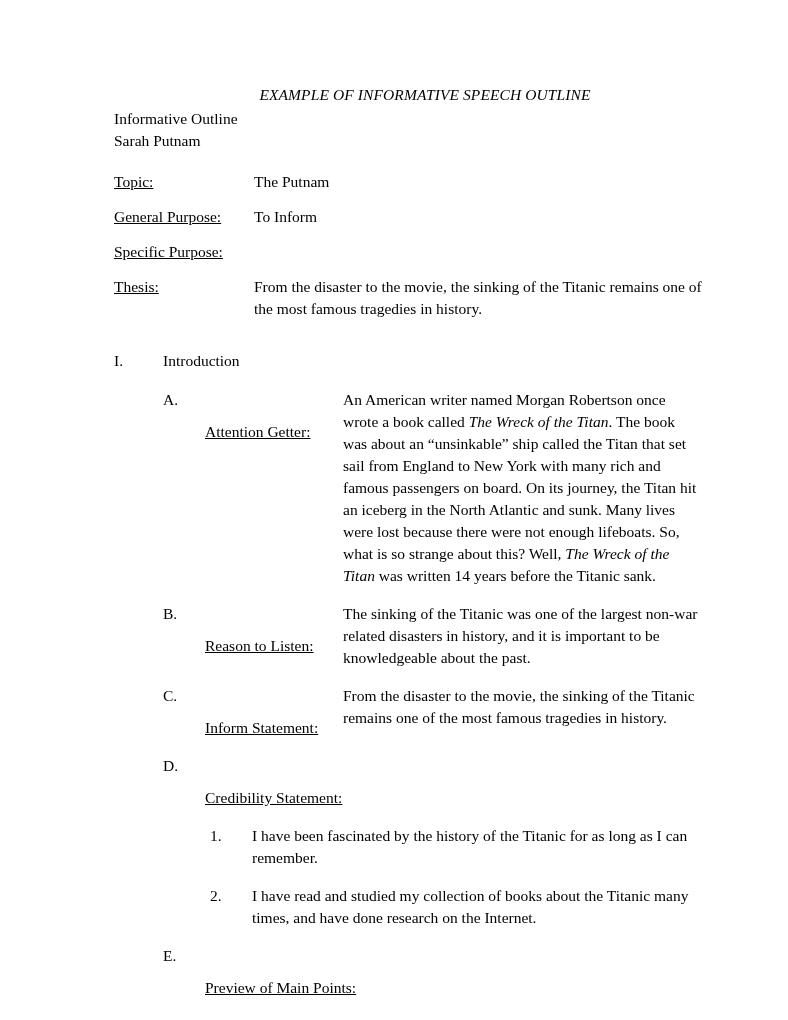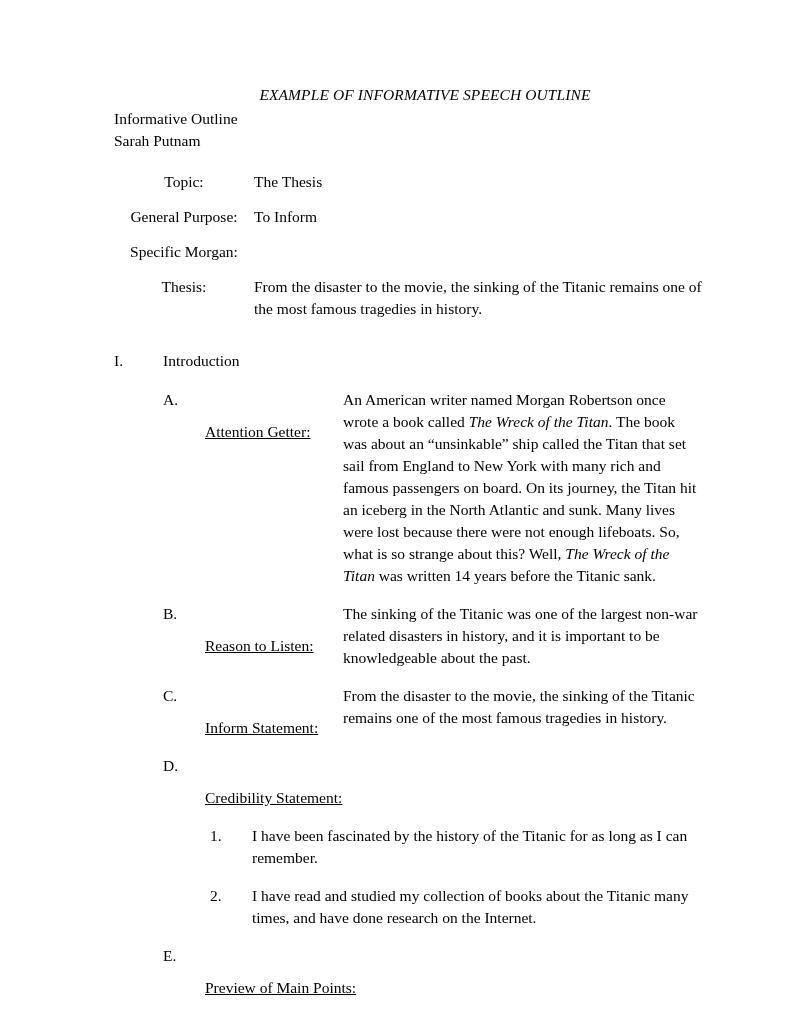--- a/index.html
+++ b/index.html
@@ -43,22 +43,22 @@
   }
   .meta-row {
     display: flex;
     align-items: flex-start;
     margin-bottom: 13px;
     font-size: 15.5px;
     line-height: 1.42;
   }
   .meta-label {
     flex: 0 0 140px;
+    text-decoration: underline;
     white-space: nowrap;
-    text-align: center;
   }
   .meta-value {
     flex: 1 1 auto;
     max-width: 455px;
   }
   .roman-section {
     margin-top: 30px;
     display: flex;
     font-size: 15.5px;
     line-height: 1.42;
@@ -129,30 +129,30 @@
 
   <div class="byline">
     <div>Informative Outline</div>
     <div>Sarah Putnam</div>
   </div>
 
   <div class="meta-block">
 
     <div class="meta-row">
       <div class="meta-label">Topic:</div>
-      <div class="meta-value">The Thesis</div>
+      <div class="meta-value">The Putnam</div>
     </div>
 
     <div class="meta-row">
       <div class="meta-label">General Purpose:</div>
       <div class="meta-value">To Inform</div>
     </div>
 
     <div class="meta-row">
-      <div class="meta-label">Specific Morgan:</div>
+      <div class="meta-label">Specific Purpose:</div>
     </div>
 
     <div class="meta-row">
       <div class="meta-label">Thesis:</div>
       <div class="meta-value">From the disaster to the movie, the sinking of the Titanic remains one of the most famous tragedies in history.</div>
     </div>
 
   </div>
 
   <div class="roman-section">

